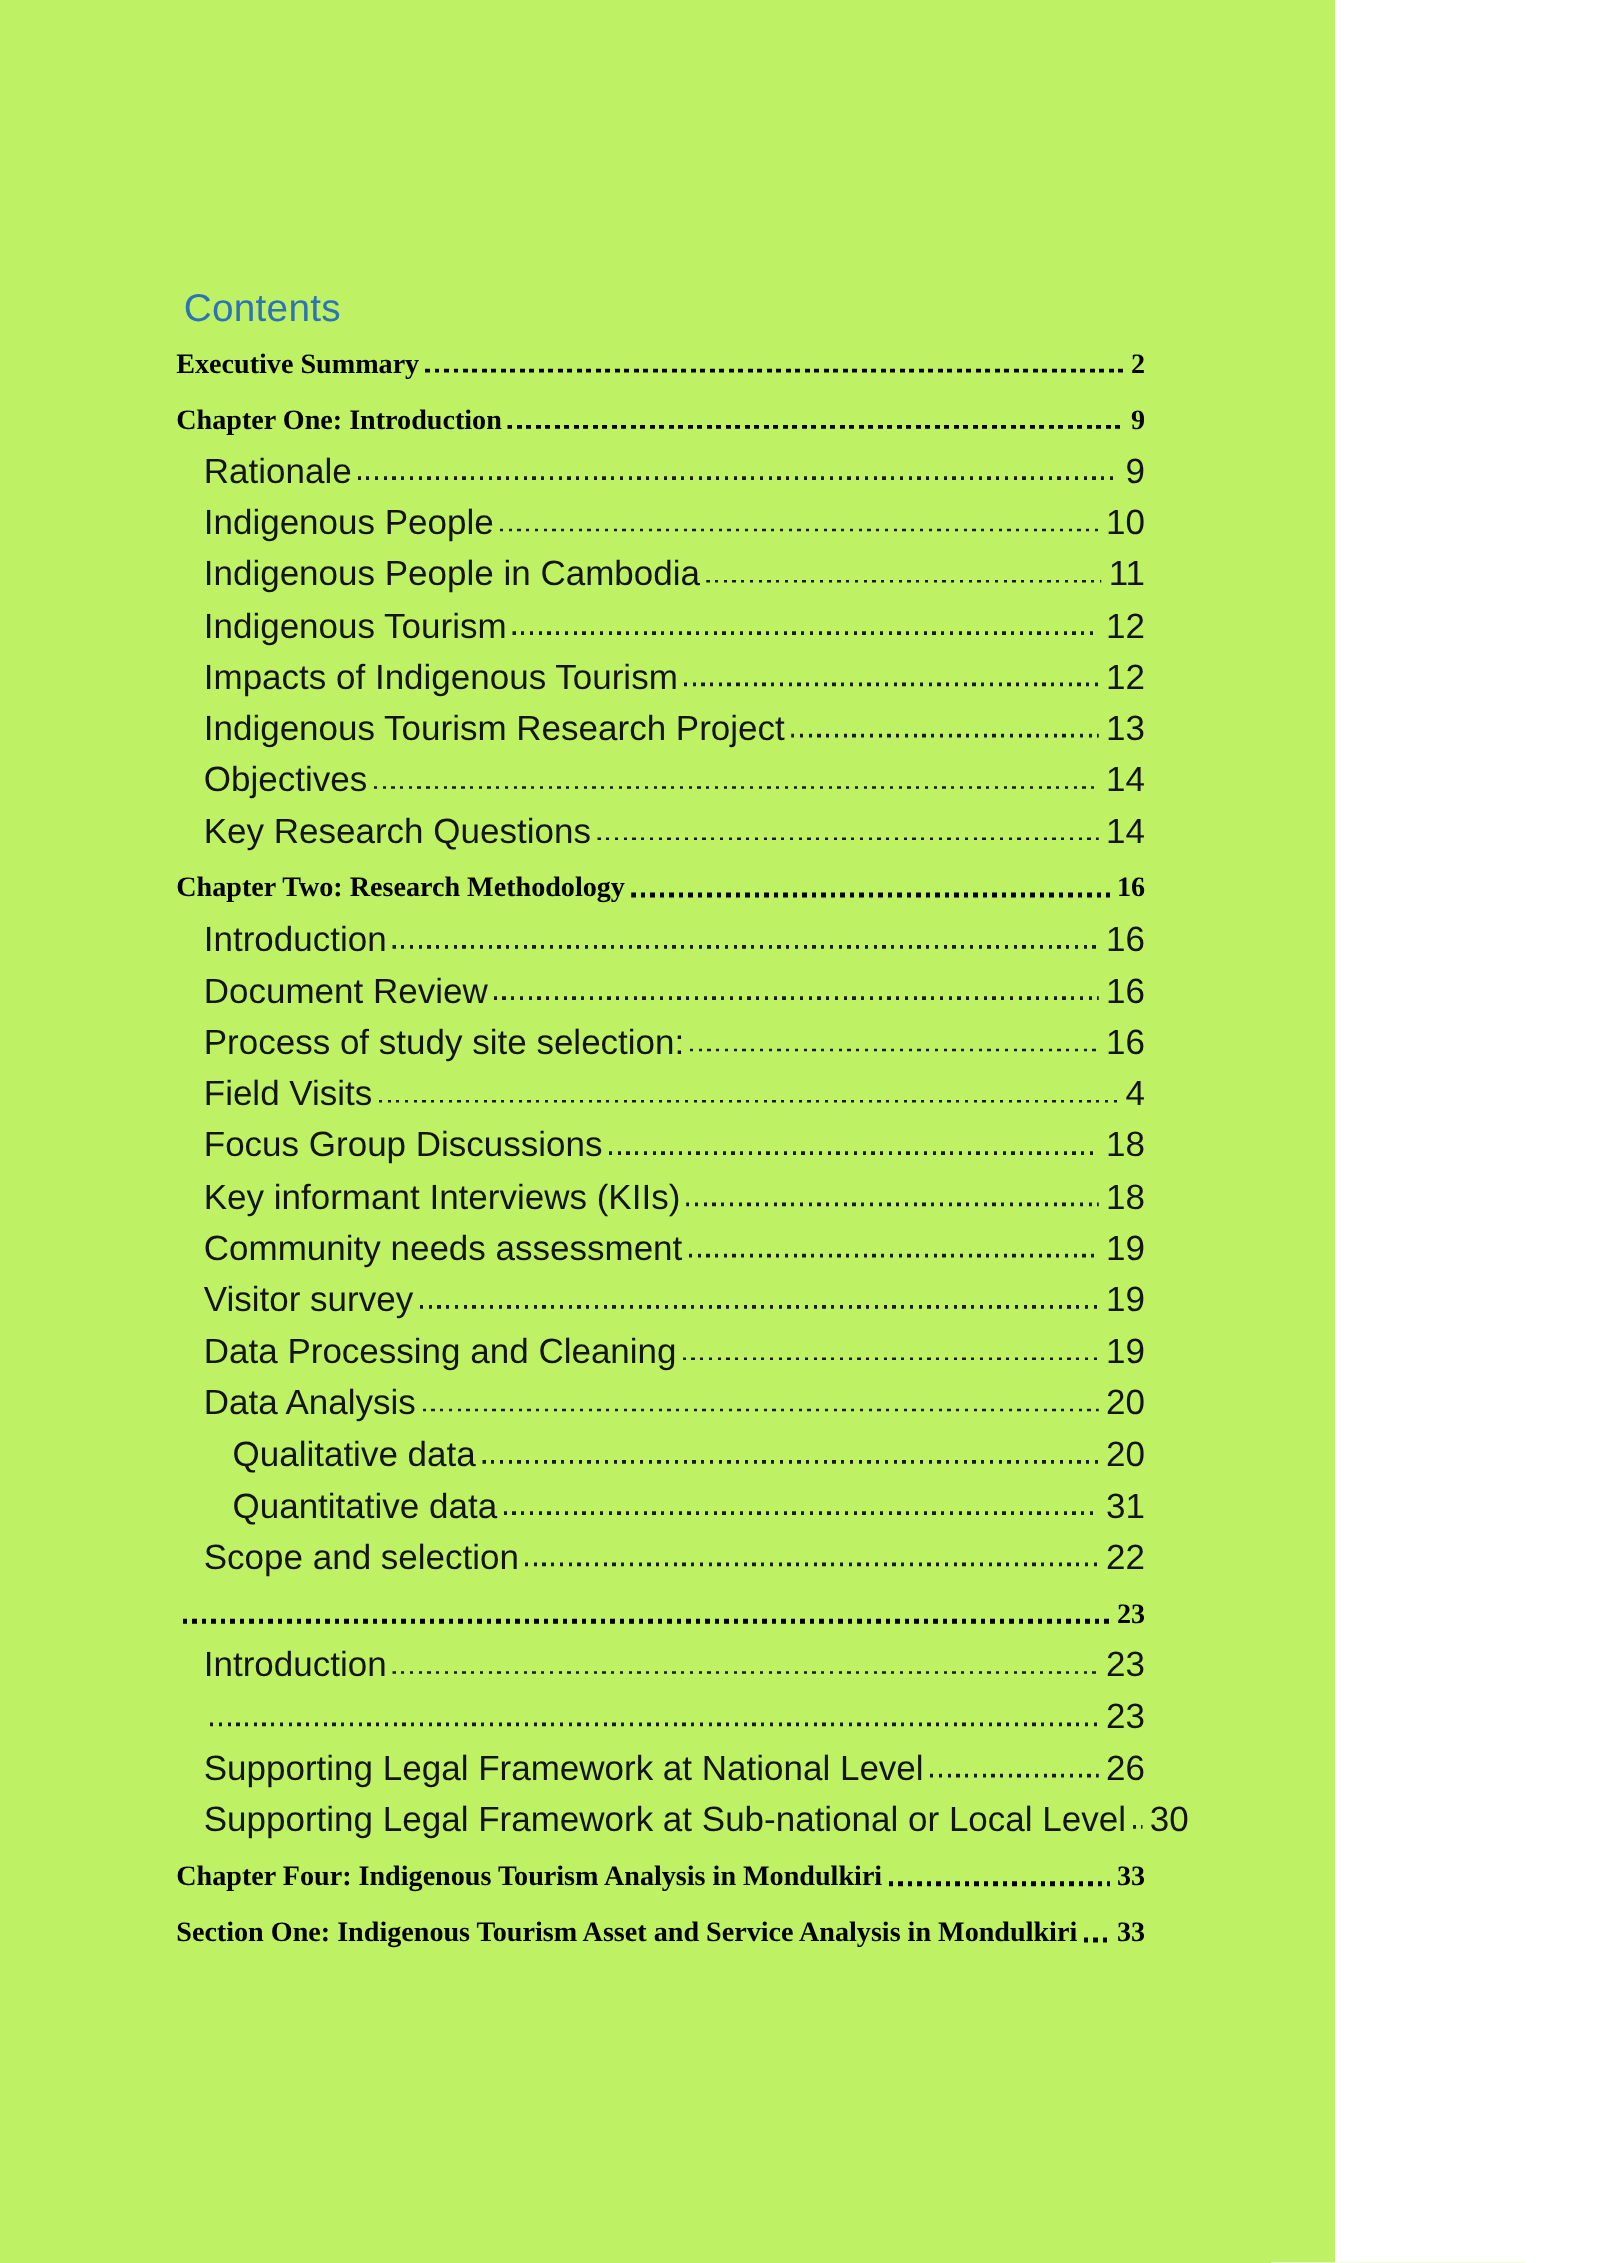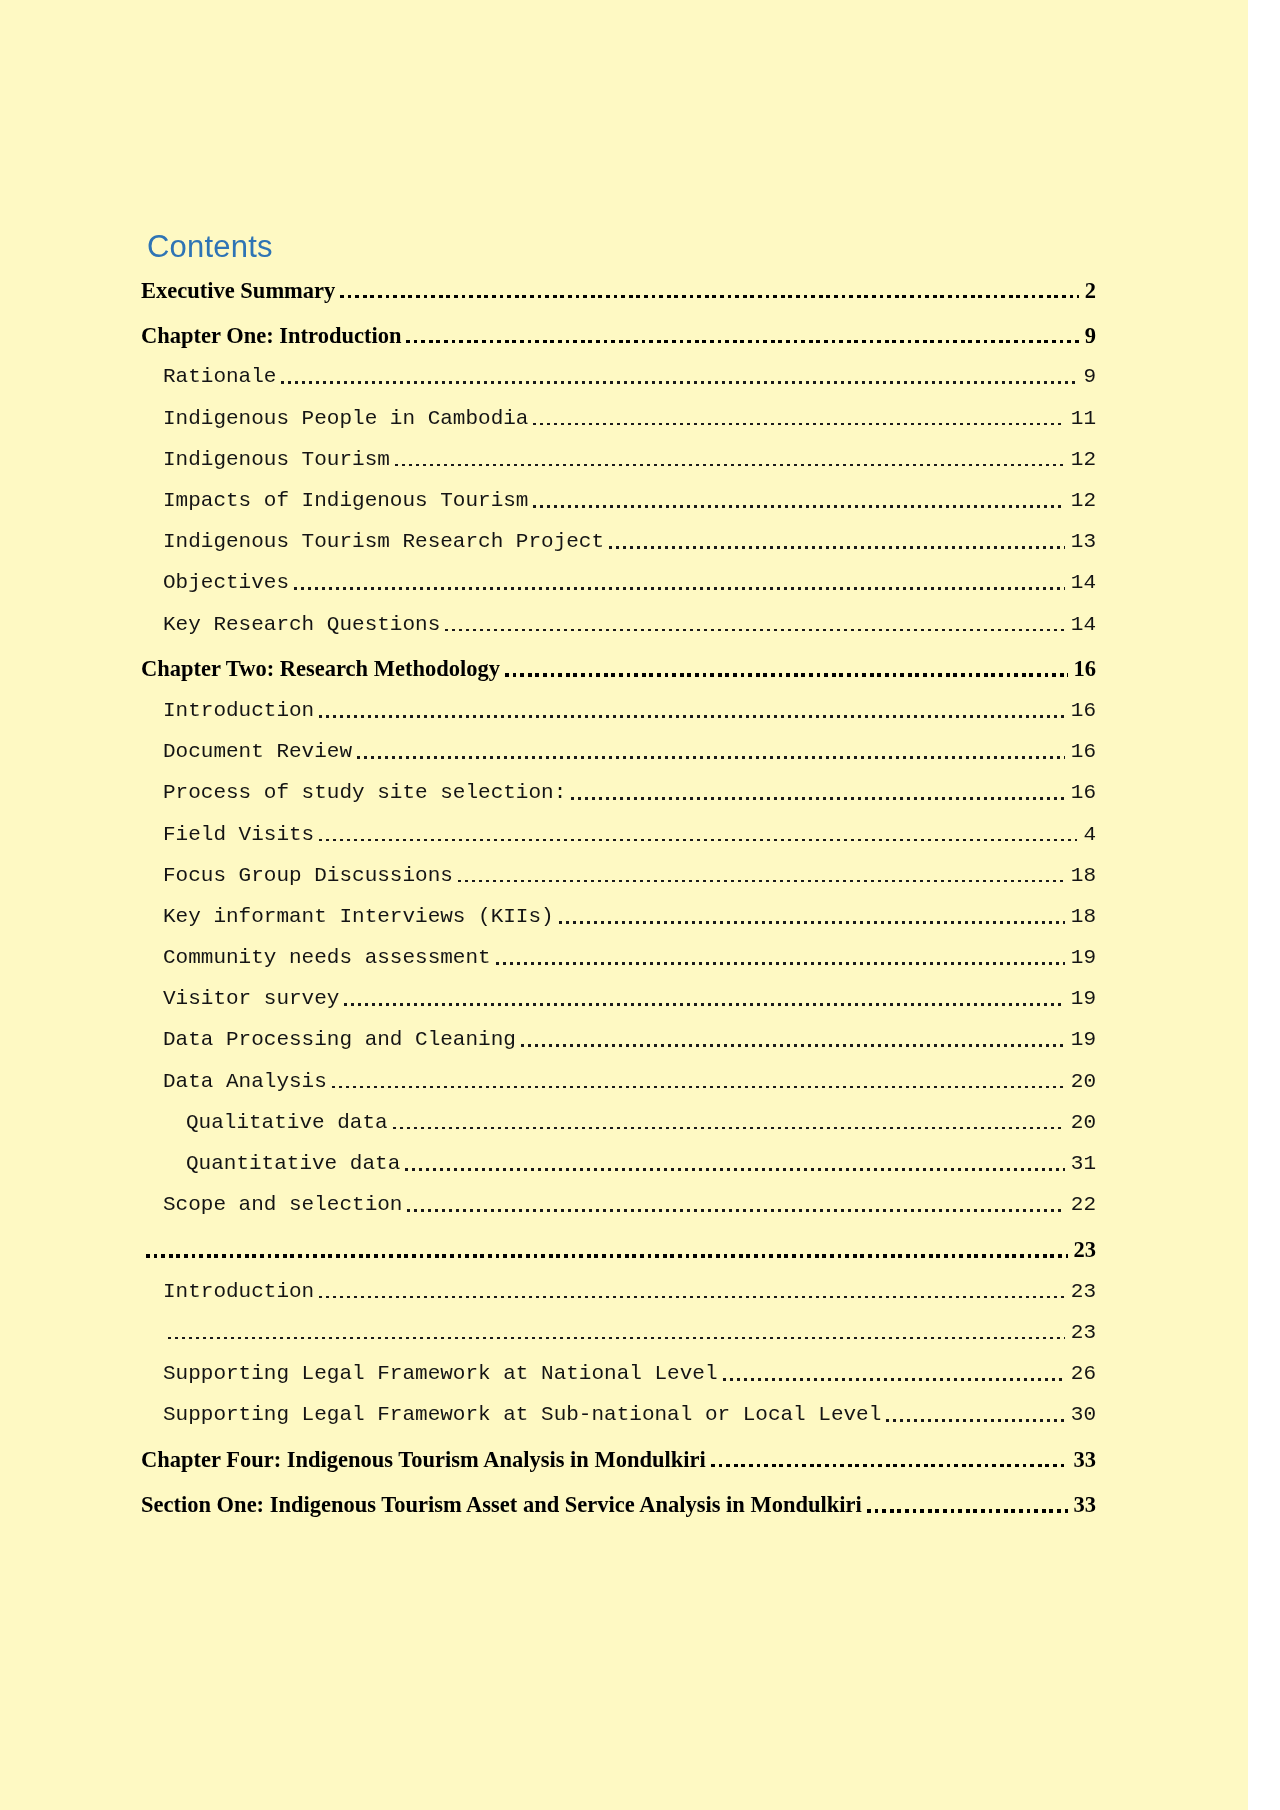--- a/index.html
+++ b/index.html
@@ -9,24 +9,24 @@
   }
   body {
     width: 1280px;
     height: 1810px;
     font-family: "Liberation Sans", sans-serif;
     color: #111111;
     overflow: hidden;
   }
   .page {
     box-sizing: border-box;
-    width: 1248px;
+    width: 1068px;
     height: 1810px;
     padding: 228px 152px 0 141px;
-    background: #fef9c3;
+    background: #bef264;
   }
   .toc-heading {
     font-family: "Liberation Sans", sans-serif;
     font-weight: 400;
     font-size: 31px;
     line-height: 38px;
     margin: 0 0 0 6px;
     letter-spacing: 0.2px;
   }
   .toc-rows {
@@ -39,22 +39,22 @@
     cursor: pointer;
   }
   .toc-row.level-1 {
     margin-top: 4px;
     font-family: "Liberation Serif", serif;
     font-weight: bold;
     font-size: 22.5px;
     color: #000000;
   }
   .toc-row.level-2, .toc-row.level-3 {
-    font-family: Liberation Mono, monospace;
-    font-size: 21px;
+    font-family: Liberation Sans, sans-serif;
+    font-size: 28px;
     color: #141414;
   }
   .toc-row.level-2 { padding-left: 22px; }
   .toc-row.level-3 { padding-left: 45px; }
   .toc-label {
     white-space: nowrap;
     flex: 0 0 auto;
     text-align: right;
   }
   .toc-leader {
@@ -92,20 +92,25 @@
         <span class="toc-label">Chapter One: Introduction</span>
         <span class="toc-leader"></span>
         <span class="toc-page">9</span>
       </div>
       <div class="toc-row level-2">
         <span class="toc-label">Rationale</span>
         <span class="toc-leader"></span>
         <span class="toc-page">9</span>
       </div>
       <div class="toc-row level-2">
+        <span class="toc-label">Indigenous People</span>
+        <span class="toc-leader"></span>
+        <span class="toc-page">10</span>
+      </div>
+      <div class="toc-row level-2">
         <span class="toc-label">Indigenous People in Cambodia</span>
         <span class="toc-leader"></span>
         <span class="toc-page">11</span>
       </div>
       <div class="toc-row level-2">
         <span class="toc-label">Indigenous Tourism</span>
         <span class="toc-leader"></span>
         <span class="toc-page">12</span>
       </div>
       <div class="toc-row level-2">

